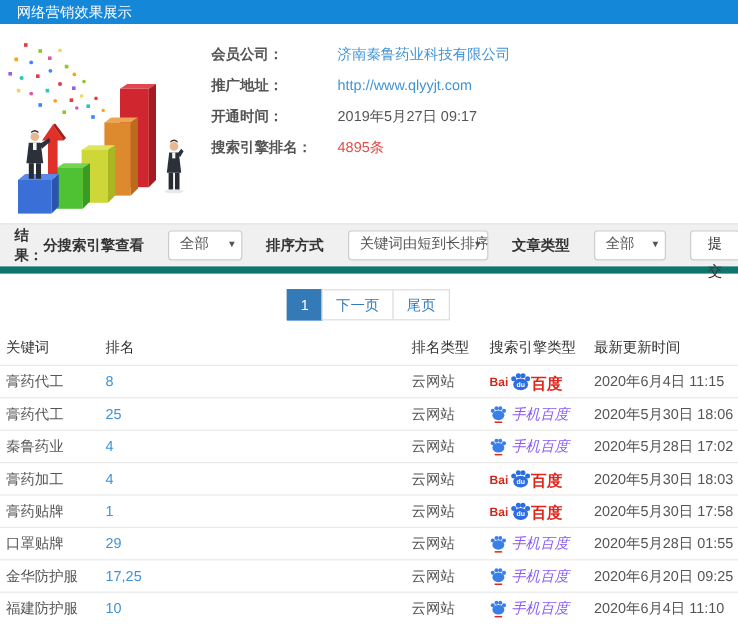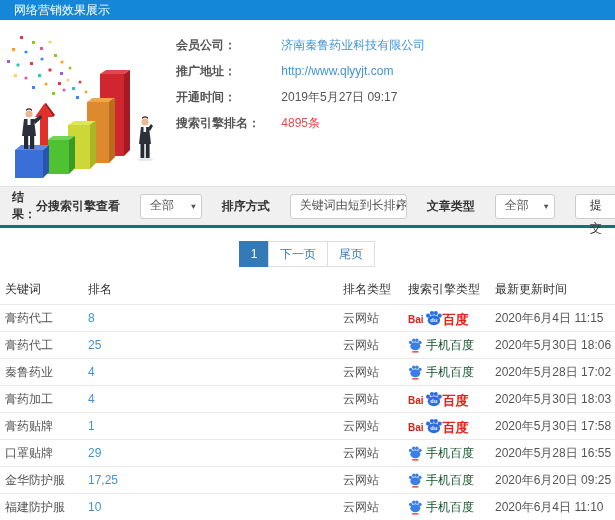--- a/index.html
+++ b/index.html
@@ -16,21 +16,21 @@
   .chart-art { position:absolute; left:2px; top:12px; width:170px; height:152px; }
   .info { position:absolute; left:176px; top:12px; }
   .info-row { height:26px; line-height:26px; white-space:nowrap; }
   .info-label { display:inline-block; width:92px; text-align:left; font-weight:bold; color:#555; }
   .info-value { margin-left:10px; color:#555; }
   .info-value.link { color:#4193d5; text-decoration:none; cursor:pointer; }
   .info-value.hot { color:#e14c4c; }
 
   
   .filter-band { height:42px; background:#f0f0f0; border-top:1px solid #e2e2e2;
-    border-bottom:3px solid #0f766e; display:flex; align-items:center; padding:0 12px; }
+    border-bottom:6px solid #0f766e; display:flex; align-items:center; padding:0 12px; }
   .result-label { font-weight:bold; color:#333; }
   .controls { margin-left:auto; display:flex; align-items:center; gap:20px;font-family:Liberation Mono, monospace; }
   .ctl-label { font-weight:bold; color:#333; white-space:nowrap; }
   .fake-select { position:relative; height:25px; line-height:23px; background:#fff;
     border:1px solid #ccc; border-radius:3px; padding:0 16px 0 9px; color:#555;
     white-space:nowrap; overflow:hidden; cursor:pointer; }
   .fake-select .caret { position:absolute; right:5px; top:0; line-height:23px;
     font-size:8px; color:#555; }
   .sel-engine { width:64px; }
   .sel-sort { width:123px; }
@@ -52,21 +52,21 @@
     align-items:center; padding-left:5px; }
   .thead { height:30px; color:#333; }
   .thead span { font-weight:normal; }
   .trow { height:27px; border-top:1px solid #e9e9e9; background:#fff; }
   .cell-rank { color:#4193d5; }
   .engine-wrap { display:flex; align-items:center; }
   .baidu-logo { display:flex; align-items:flex-end; gap:1px; }
   .baidu-bai { color:#d42517; font-weight:bold; font-size:10px; line-height:13px; }
   .baidu-cn { color:#e1251b; font-weight:bold; font-size:13px; line-height:13px; }
   .mobile-logo { display:flex; align-items:center; gap:4px; }
-  .mobile-label { color:#14532d; font-size:12px; }
+  .mobile-label { color:#8b5cf6; font-size:12px;font-style:italic; }
 </style>
 </head>
 <body>
 
 <div class="page">
 
   <div class="topbar">
     <span>网络营销效果展示</span>
   </div>
 
@@ -336,21 +336,21 @@
             <circle cx="4" cy="7" r="2.7" fill="#3a7fe8"></circle>
                 <circle cx="9" cy="3.6" r="2.7" fill="#3a7fe8"></circle>
             <circle cx="14" cy="3.6" r="2.7" fill="#3a7fe8"></circle>
                 <circle cx="19" cy="7" r="2.7" fill="#3a7fe8"></circle>
             <ellipse cx="11.5" cy="13" rx="8" ry="6.4" fill="#3a7fe8"></ellipse>
             <rect x="6.5" y="21.2" width="10" height="2" fill="#e1251b"></rect>
           </svg>
           <span class="mobile-label">手机百度</span>
         </span>
       </span>
-      <span class="cell-updated">2020年5月28日 16:55</span>
+      <span class="cell-updated">2020年5月28日 01:55</span>
     </div>
 
     <div class="tgrid trow">
       <span class="cell-keyword">金华防护服</span>
       <span class="cell-rank">17,25</span>
       <span class="cell-ranktype">云网站</span>
       <span class="engine-wrap">
 
         <span class="mobile-logo">
           <svg width="14" height="15" viewBox="0 0 22 24">

